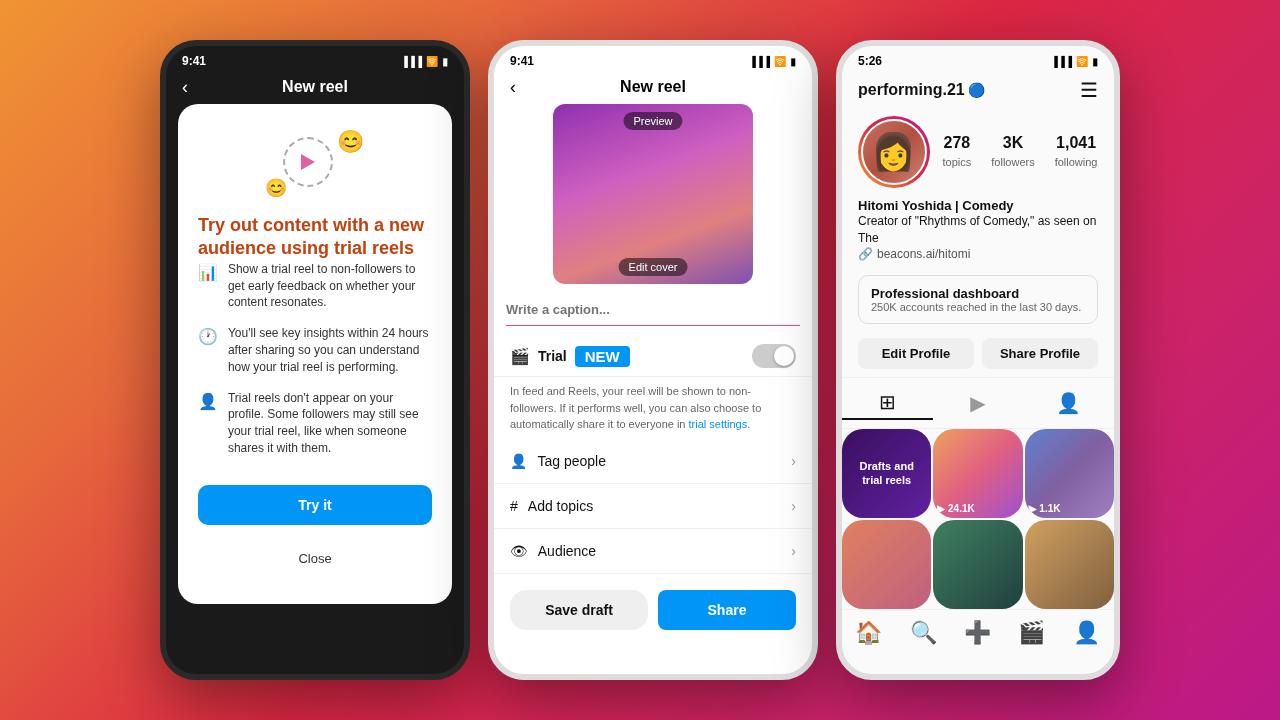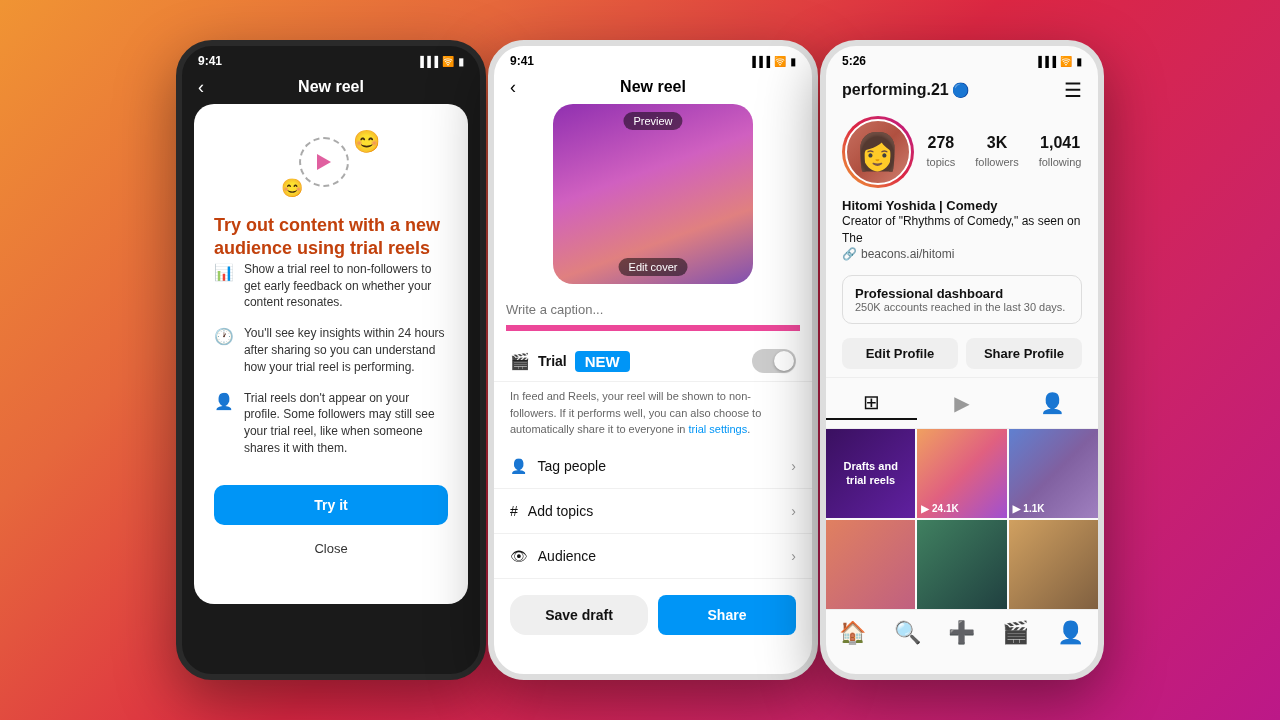--- a/index.html
+++ b/index.html
@@ -8,21 +8,21 @@
       height: 720px;
       overflow: hidden;
       background: linear-gradient(135deg, #f09433 0%, #e6683c 25%, #dc2743 50%, #cc2366 75%, #bc1888 100%);
       display: flex;
       align-items: center;
       justify-content: center;
       font-family: -apple-system, BlinkMacSystemFont, 'Segoe UI', sans-serif;
     }
     .phones-container {
       display: flex;
-      gap: 2px;
+      gap: 18px;
       align-items: flex-end;
       padding: 20px;
     }
 
     
     .phone {
       border-radius: 36px;
       overflow: hidden;
       box-shadow: 0 20px 60px rgba(0,0,0,0.4);
       position: relative;
@@ -159,21 +159,21 @@
       font-weight: 600;
       margin-top: 14px;
       cursor: pointer;
     }
     .close-link {
       display: block;
       text-align: center;
       color: #333;
       font-size: 13px;
       font-weight: 500;
-      margin-top: 16px;
+      margin-top: 26px;
     }
 
     
     .phone2-header {
       display: flex;
       align-items: center;
       justify-content: center;
       padding: 6px 16px 8px;
       position: relative;
     }
@@ -186,21 +186,21 @@
     .phone2-header .title {
       color: #000;
       font-size: 16px;
       font-weight: 600;
     }
     .reel-preview {
       width: 200px;
       height: 180px;
       margin: 0 auto 10px;
       position: relative;
-      border-radius: 20px;
+      border-radius: 12px;
       overflow: hidden;
       background: linear-gradient(135deg, #c060c0, #8040c0, #e080a0);
     }
     .reel-preview-label {
       position: absolute;
       top: 8px;
       left: 50%;
       transform: translateX(-50%);
       background: rgba(0,0,0,0.5);
       color: #fff;
@@ -223,25 +223,26 @@
     .reel-figure {
       width: 100%;
       height: 100%;
       background: linear-gradient(160deg, #9030b0 0%, #d060c0 40%, #e08080 70%, #8050b0 100%);
     }
     .caption-input {
       width: calc(100% - 24px);
       margin: 0 12px 10px;
       padding: 8px 0;
       border: none;
-      border-bottom: 6px solid #ec4899;
+      border-bottom: 1px solid #ec4899;
       font-size: 13px;
       color: #999;
       outline: none;
       background: transparent;
+      font-weight: bold;
     }
     .trial-row {
       display: flex;
       align-items: center;
       justify-content: space-between;
       padding: 8px 16px;
       border-bottom: 1px solid #f0f0f0;
     }
     .trial-row-left {
       display: flex;
@@ -483,20 +484,21 @@
       display: grid;
       grid-template-columns: 1fr 1fr 1fr;
       gap: 2px;
       overflow: hidden;
       max-height: 260px;
     }
     .grid-cell {
       aspect-ratio: 1;
       overflow: hidden;
       position: relative;
+      border-radius: 21px;
     }
     .cell-overlay {
       position: absolute;
       inset: 0;
       display: flex;
       align-items: center;
       justify-content: center;
       color: #fff;
       font-size: 11px;
       font-weight: 600;

